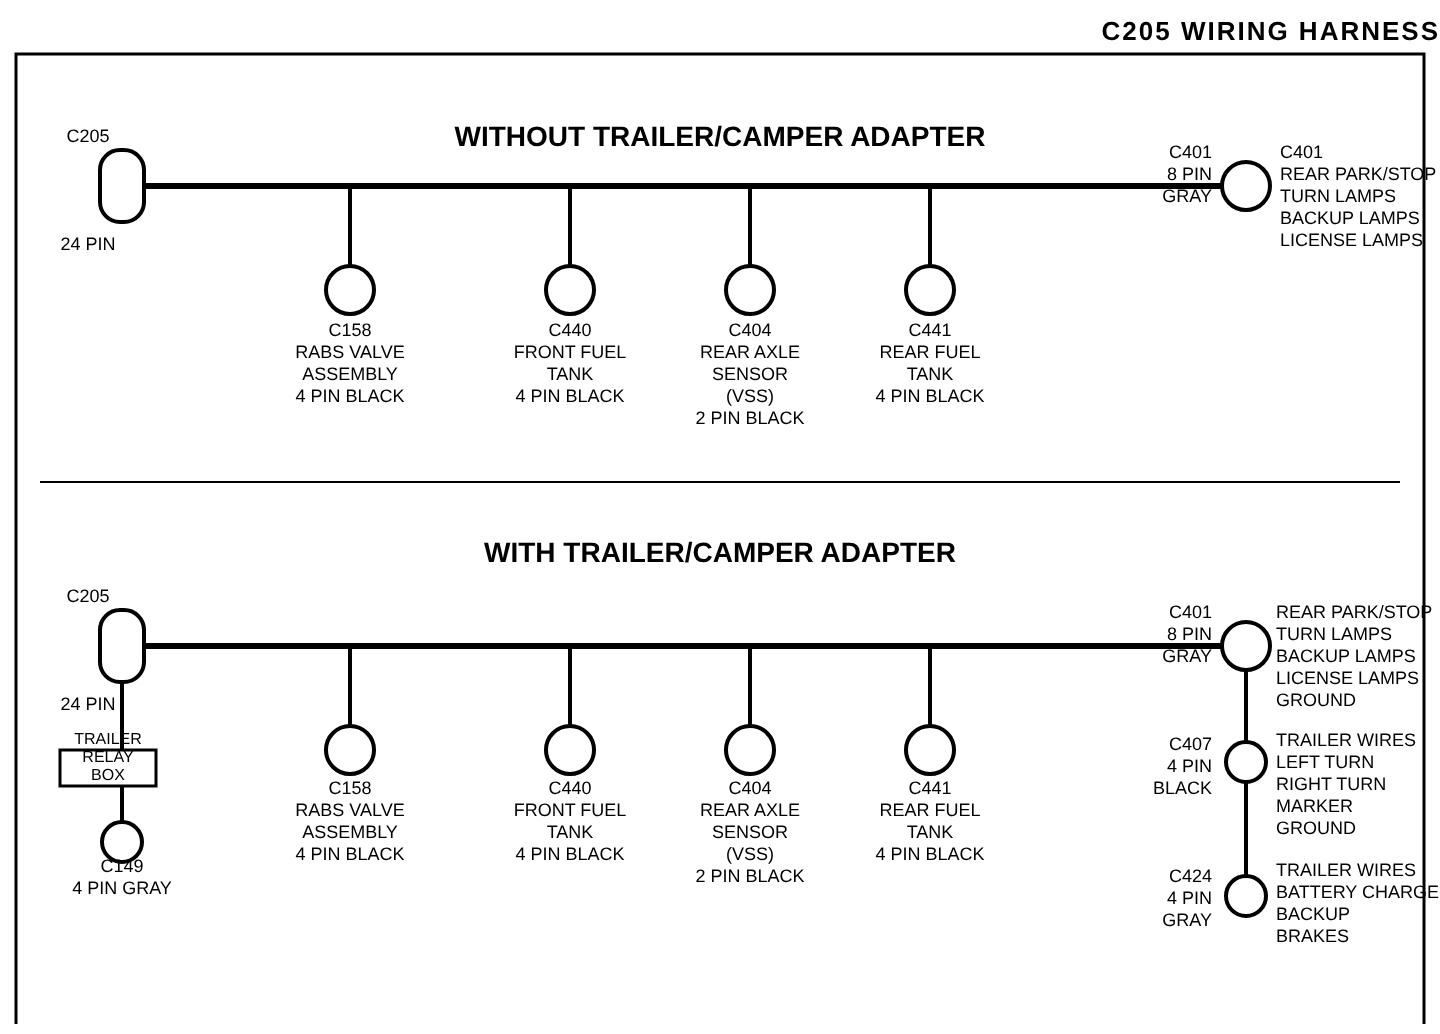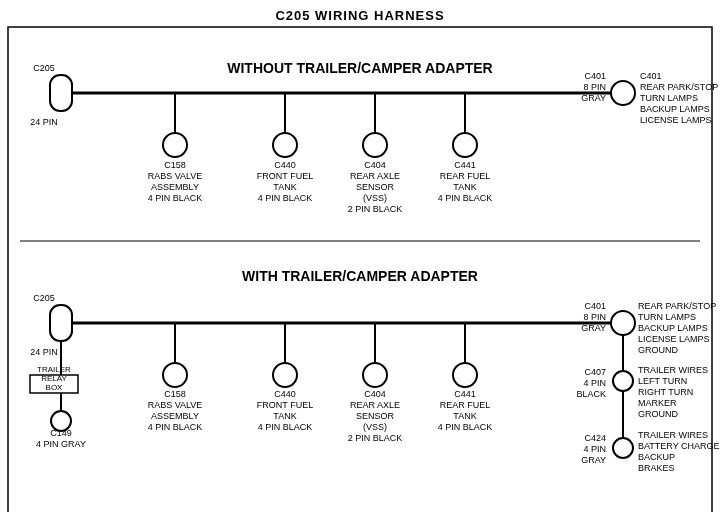--- a/index.html
+++ b/index.html
@@ -6,21 +6,21 @@
     body {
       width: 720px;
       height: 517px;
       background: #fff;
       font-family: Arial, sans-serif;
       font-size: 10px;
       position: relative;
       overflow: hidden;
     }
     .page-title {
-      text-align: center;
+      text-align: right;
       font-size: 13px;
       font-weight: bold;
       padding-top: 8px;
       letter-spacing: 1px;
     }
     .diagram-area {
       position: relative;
       width: 100%;
       height: calc(100% - 28px);
     }

